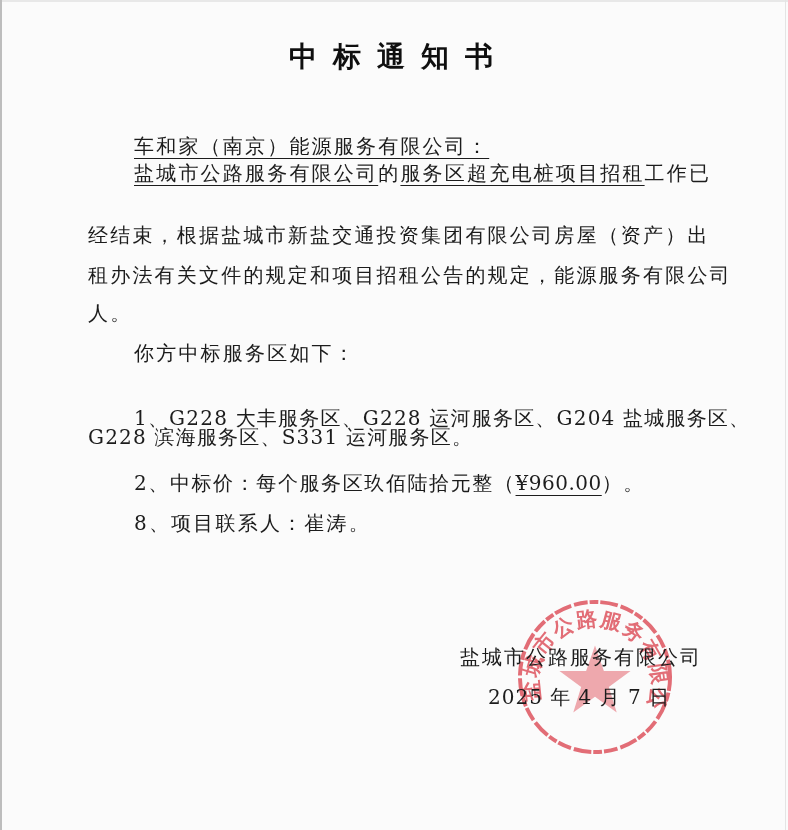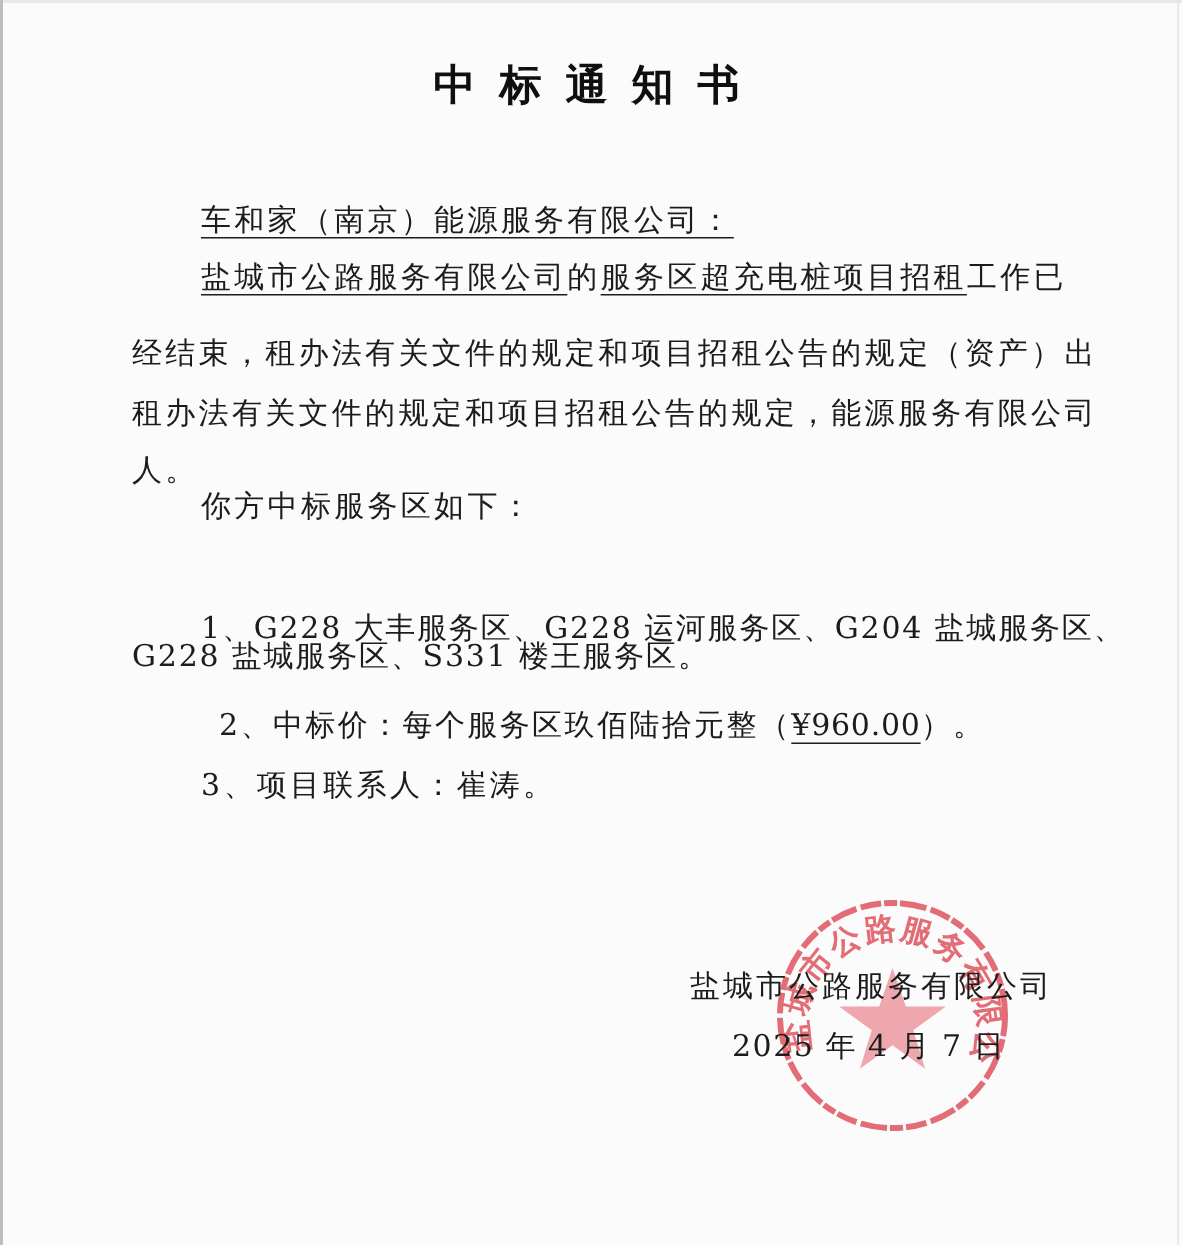--- a/index.html
+++ b/index.html
@@ -68,38 +68,38 @@
 <div class="page-edge-top"></div>
 <div class="page-edge-left"></div>
 <div class="page-edge-right"></div>
 
 <div class="title">中标通知书</div>
 
 <div class="body-text" style="left:134px; top:133px;">
   <span class="u">车和家（南京）能源服务有限公司：</span>
 </div>
 
-<div class="body-text" style="left:134px; top:171px;">
+<div class="body-text" style="left:134px; top:160px;">
   <span class="u">盐城市公路服务有限公司</span><span>的</span><span class="u">服务区超充电桩项目招租</span><span>工作已</span>
 </div>
 
-<div class="body-text" style="left:88px; top:222px;">经结束，租办法有关文件的规定和项目招租公告的规定（资产）出</div>
+<div class="body-text" style="left:88px; top:222px;">经结束，根据盐城市新盐交通投资集团有限公司房屋（资产）出</div>
 <div class="body-text" style="left:88px; top:262px;">租办法有关文件的规定和项目招租公告的规定，能源服务有限公司</div>
 <div class="body-text" style="left:88px; top:300px;">人。</div>
 
-<div class="body-text" style="left:134px; top:324px;">你方中标服务区如下：</div>
+<div class="body-text" style="left:134px; top:340px;">你方中标服务区如下：</div>
 
 <div class="body-text" style="left:134px; top:405px; letter-spacing:1.2px;">1、G228 大丰服务区、G228 运河服务区、G204 盐城服务区、</div>
-<div class="body-text" style="left:88px; top:424px; letter-spacing:1.2px;">G228 盐城服务区、S331 楼王服务区。</div>
+<div class="body-text" style="left:88px; top:424px; letter-spacing:1.2px;">G228 滨海服务区、S331 运河服务区。</div>
 
-<div class="body-text" style="left:146px; top:470px; letter-spacing:1.6px;">
+<div class="body-text" style="left:134px; top:470px; letter-spacing:1.6px;">
   <span>2、中标价：每个服务区玖佰陆拾元整（</span><span class="u" style="letter-spacing:0.5px;">¥960.00</span><span>）。</span>
 </div>
 
-<div class="body-text" style="left:134px; top:510px;">3、项目联系人：崔涛。</div>
+<div class="body-text" style="left:134px; top:510px;">8、项目联系人：崔涛。</div>
 
 <svg class="seal" viewBox="0 0 160 160">
   <defs>
     <path id="sealArc" d="M 28 112 A 58 58 0 1 1 132 112"></path>
   </defs>
   <circle cx="80" cy="80" r="76" fill="none" stroke="#dc4a55" stroke-width="4" stroke-dasharray="14 2 9 2 18 3"></circle>
   <text font-family="DejaVu Sans, sans-serif" font-size="21" font-weight="bold" fill="#dc4a55" letter-spacing="1.5">
     <textPath href="#sealArc" startOffset="4%">盐城市公路服务有限公司</textPath>
   </text>
   <polygon points="80,48 89,74 116,74 94,90 102,116 80,100 58,116 66,90 44,74 71,74" fill="#e5707a" opacity="0.75"></polygon>

